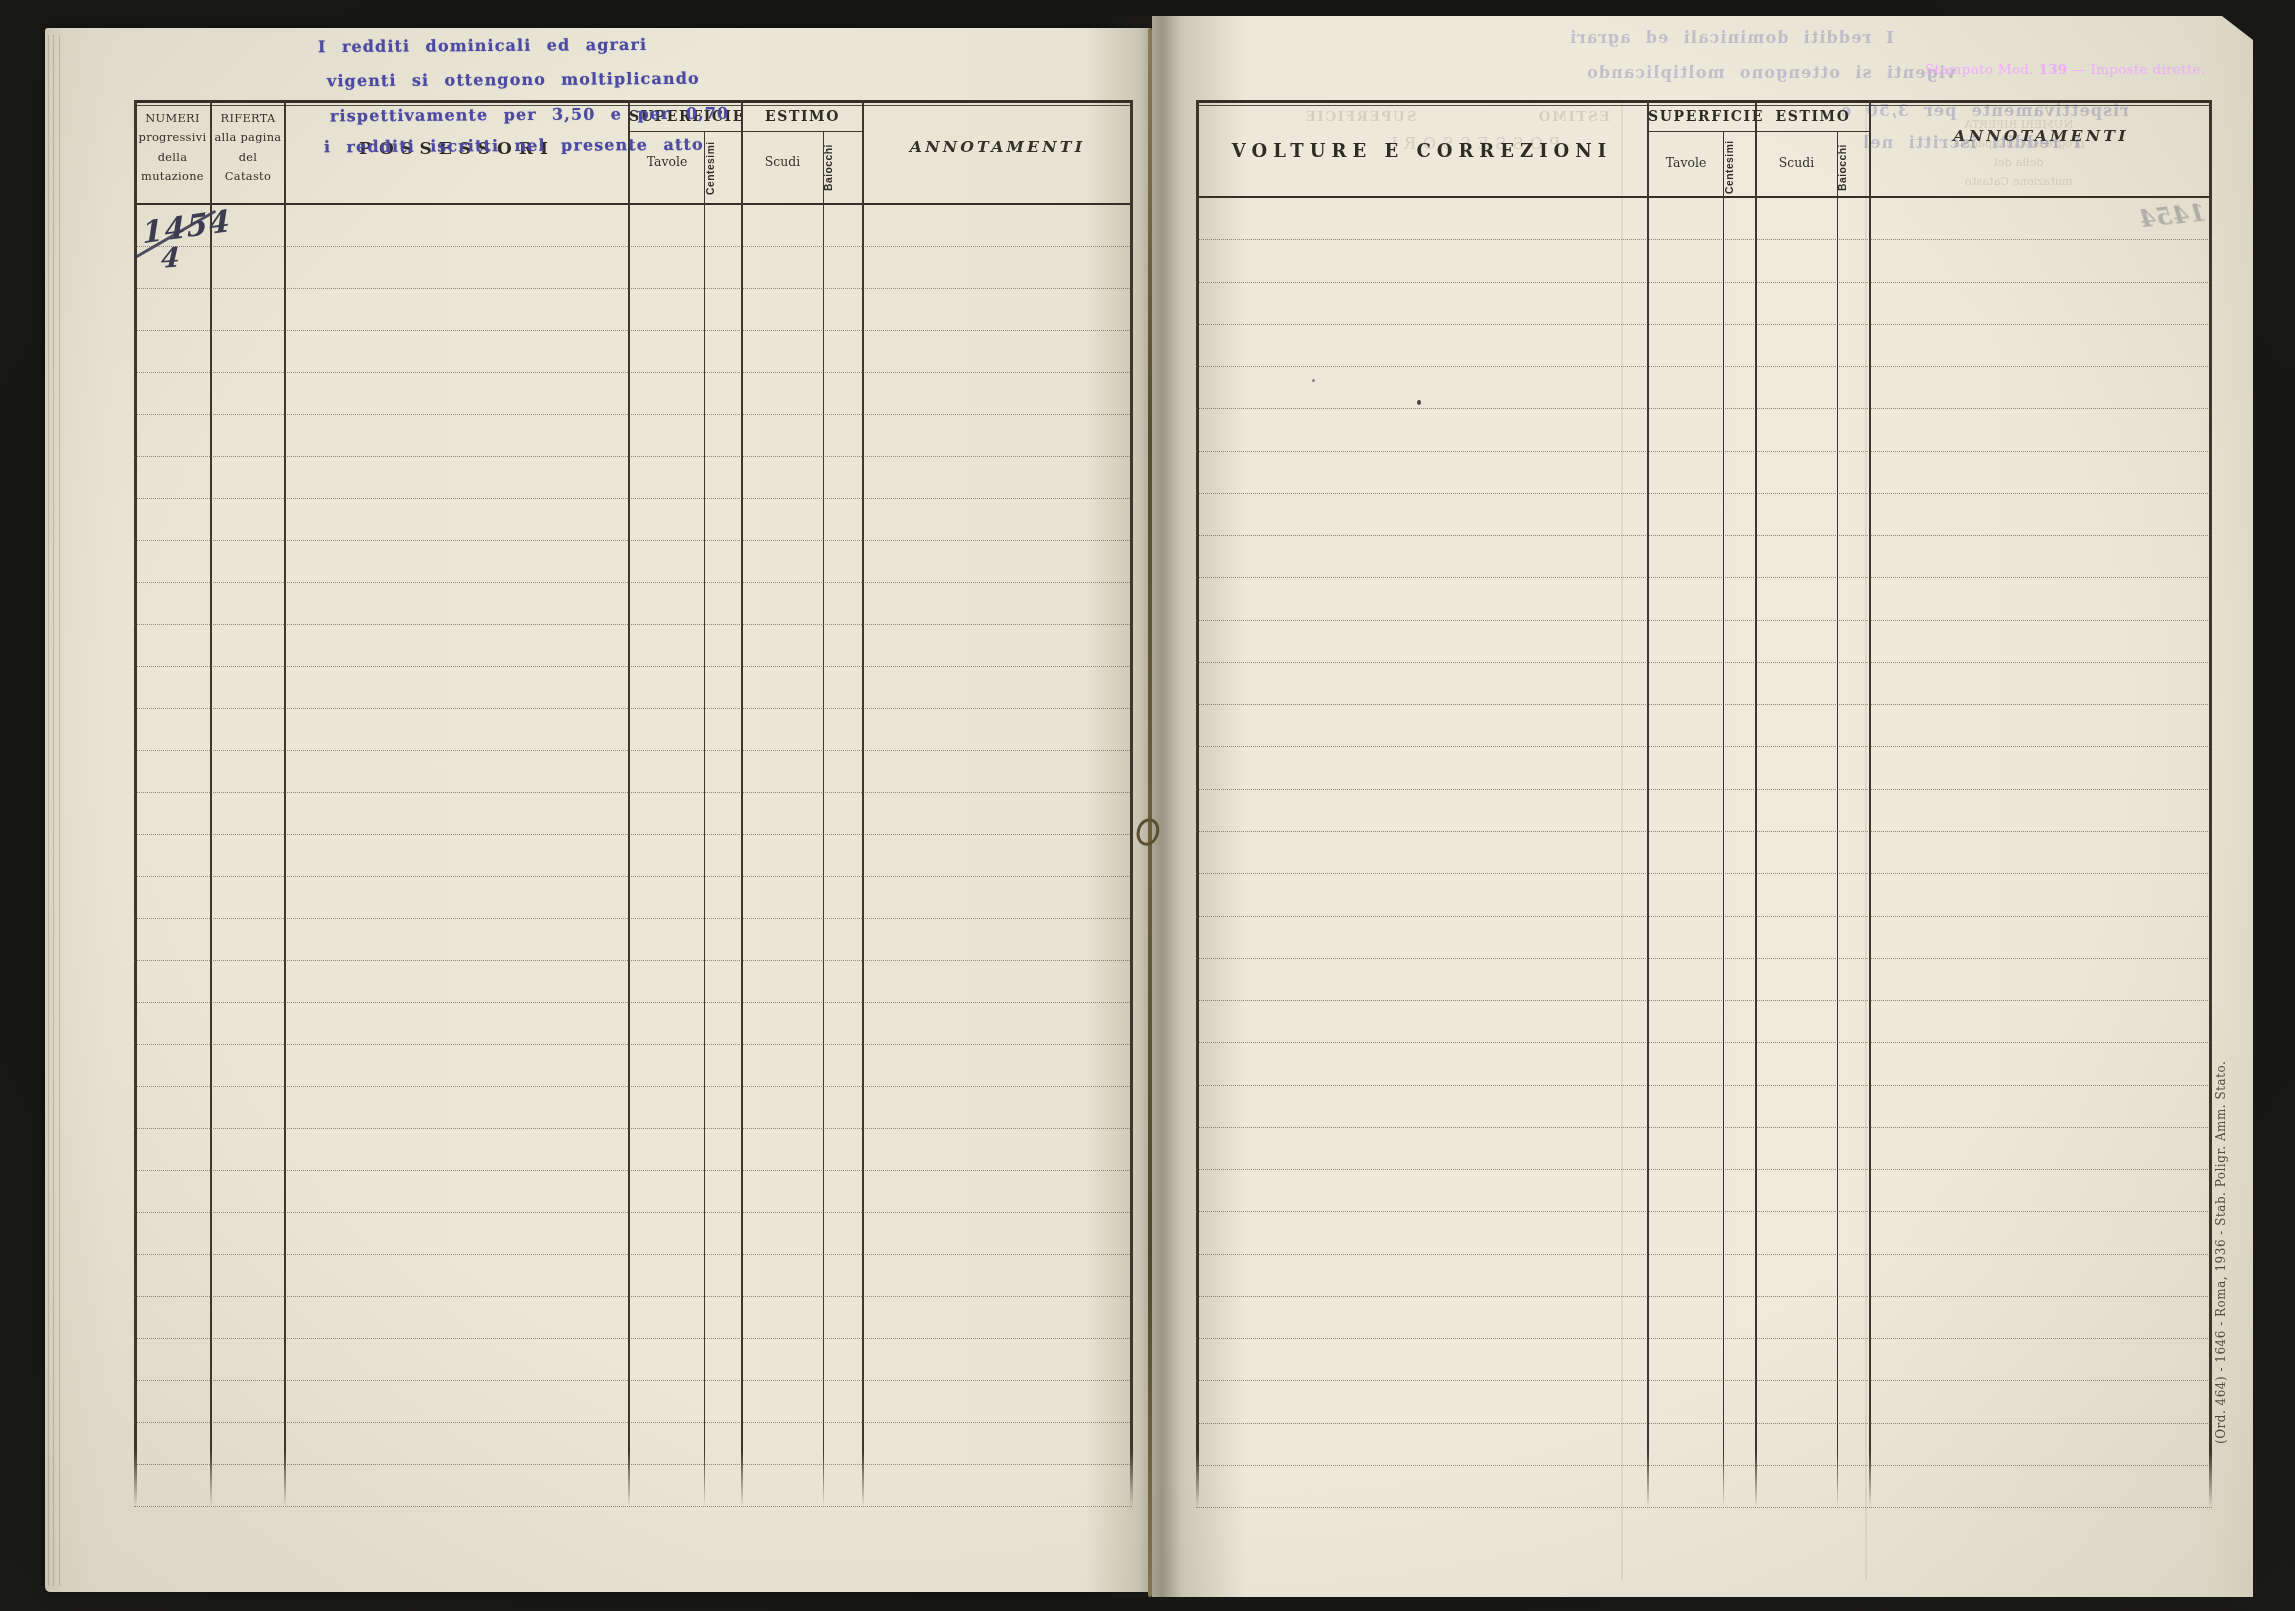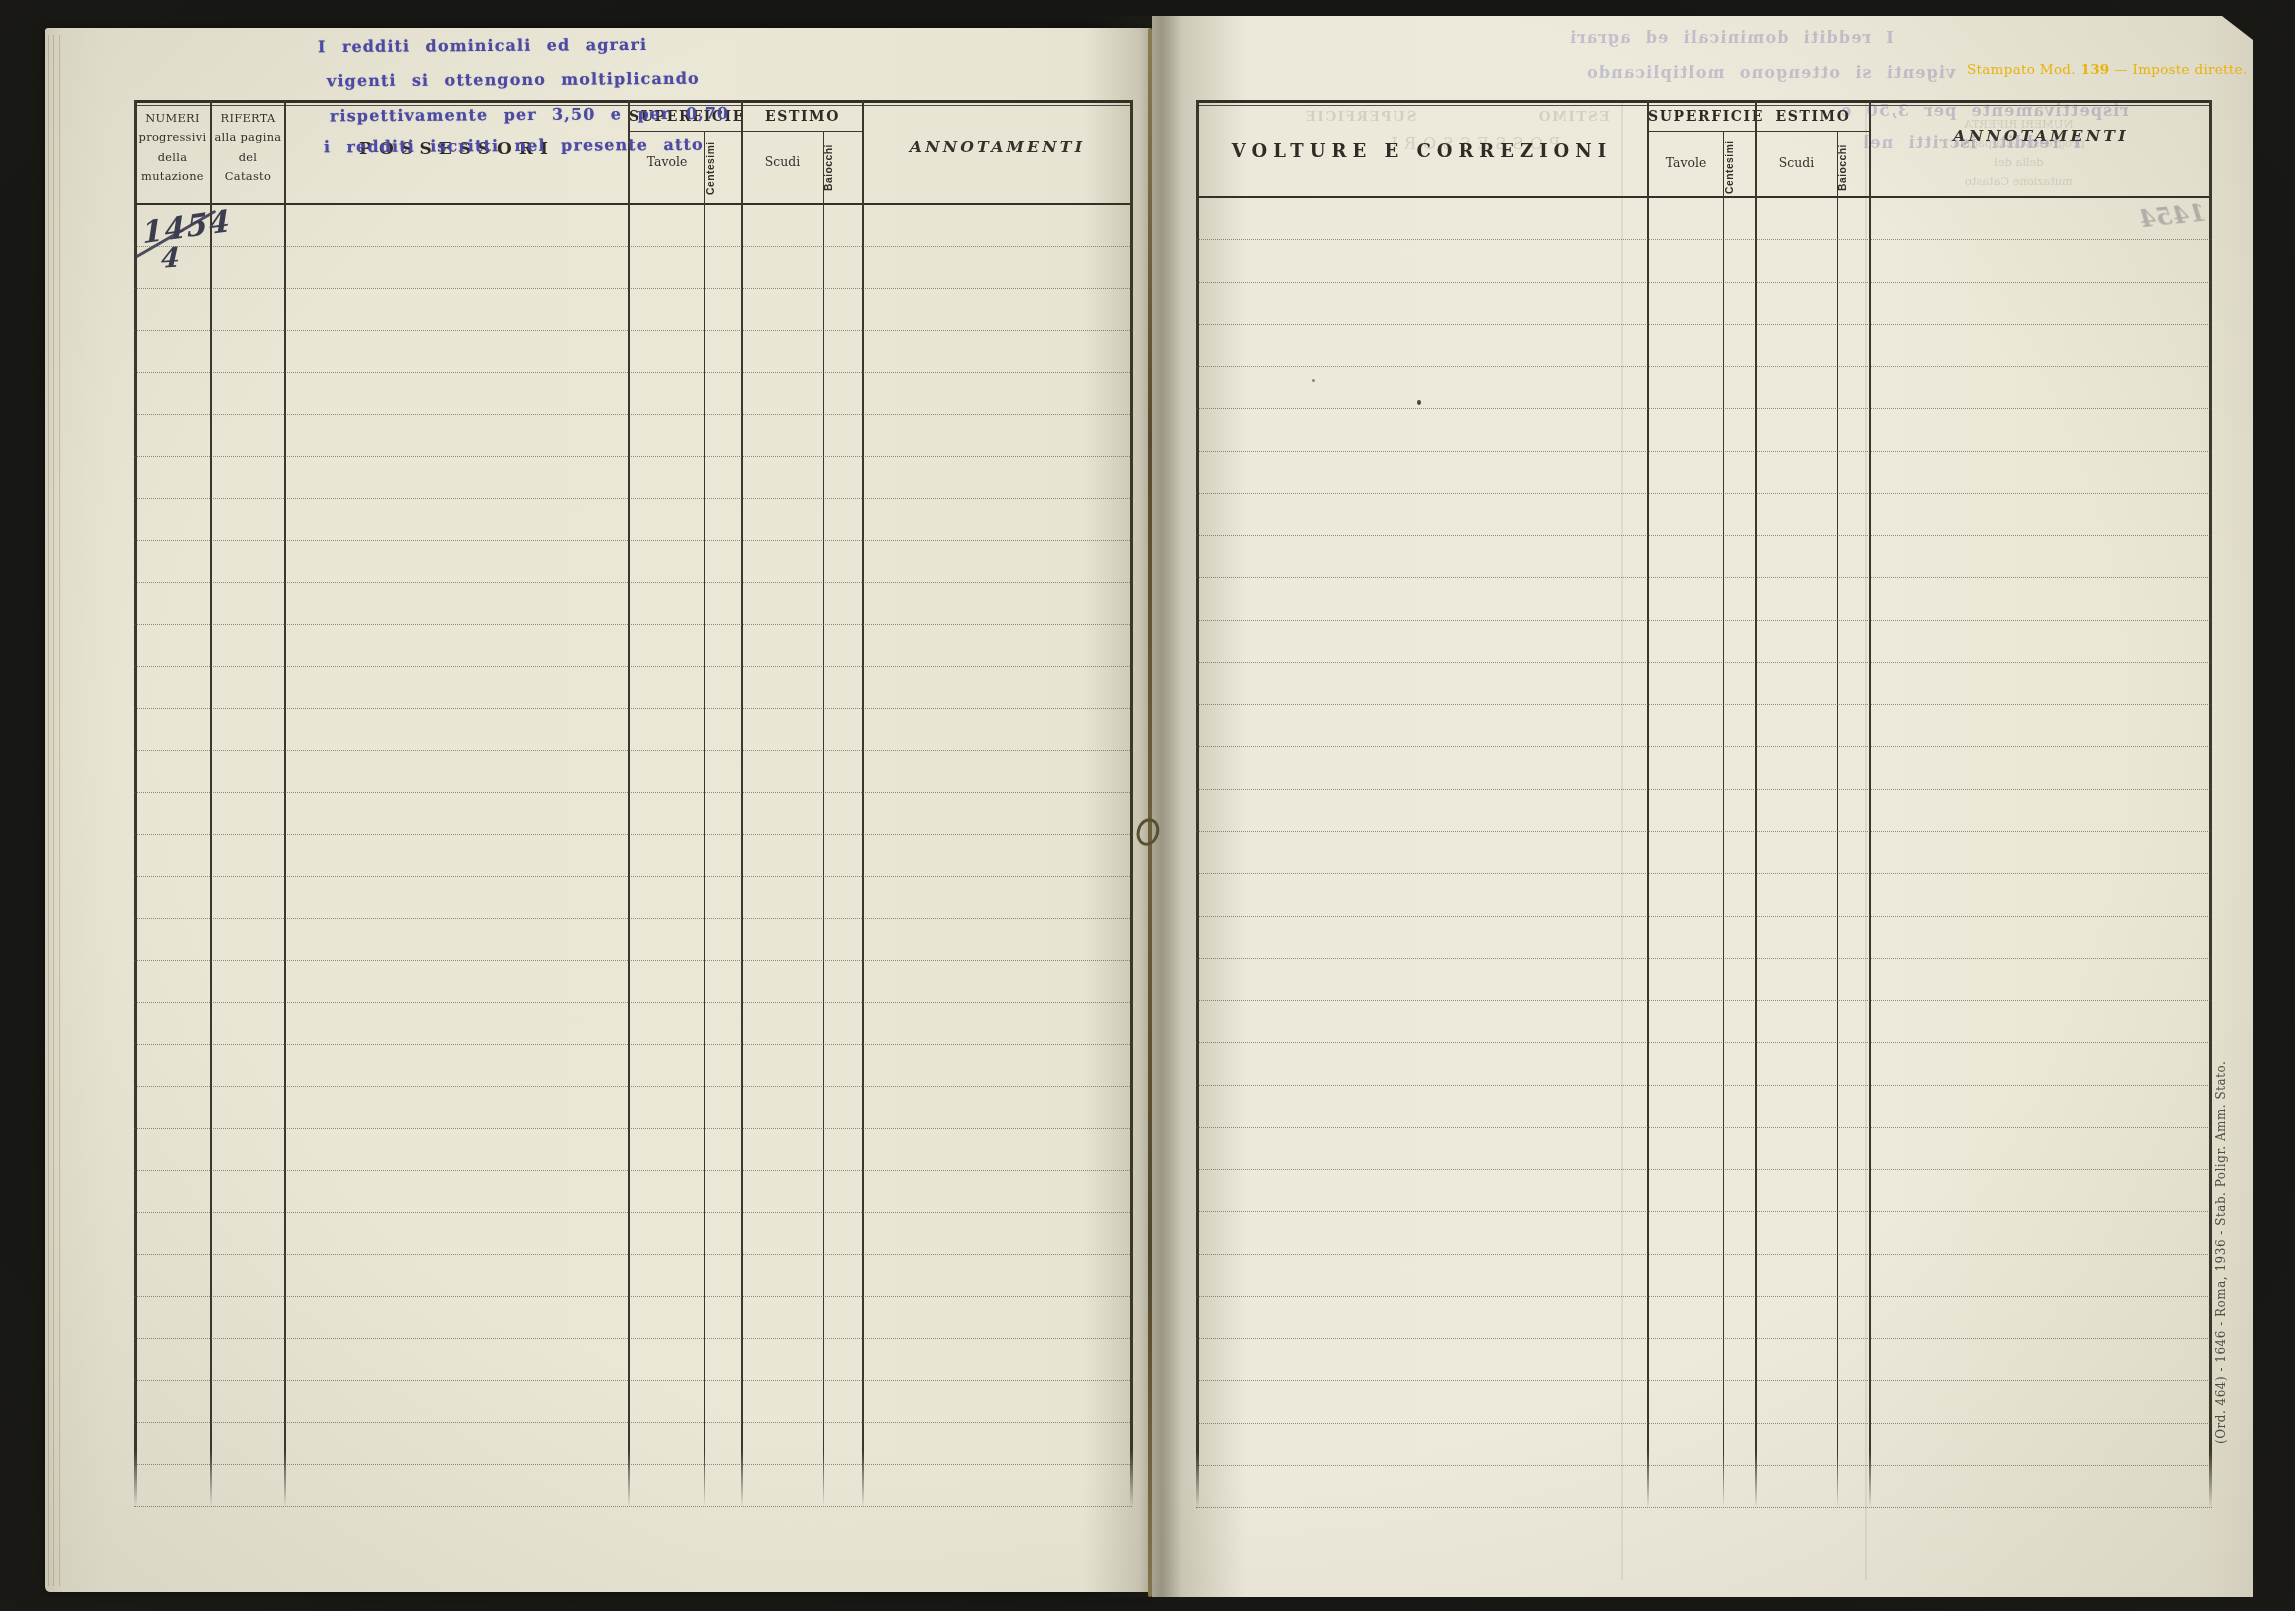--- a/index.html
+++ b/index.html
@@ -57,21 +57,21 @@
   .volture{font-size:18px;letter-spacing:6px;}
   .grp-label{position:absolute;text-align:center;font-weight:700;font-size:14px;letter-spacing:1.6px;color:#2f2c25;white-space:nowrap;}
   .sub-label{position:absolute;text-align:center;font-size:12.4px;color:#33302a;}
   .vlabel{position:absolute;writing-mode:vertical-rl;transform:rotate(180deg);
     font-family:"Liberation Sans",sans-serif;font-weight:700;font-size:10.3px;color:#33302a;
     letter-spacing:0.5px;text-align:center;}
   .annot{position:absolute;text-align:center;font-style:italic;font-weight:600;
     font-size:15.7px;letter-spacing:3.2px;color:#34302a;white-space:nowrap;}
   
   .print-ref{position:absolute;left:1925px;top:61px;width:238px;z-index:5;
-    font-size:13.5px;color:#eab308;text-align:right;white-space:nowrap;letter-spacing:0.3px;margin-left:42px;}
+    font-size:13.5px;color:#f0abfc;text-align:right;white-space:nowrap;letter-spacing:0.3px;}
   .print-ref b{font-weight:700;}
   
   .stamp{position:absolute;z-index:6;color:#4c4aa2;font-weight:600;font-size:16px;
     letter-spacing:1.1px;word-spacing:8.7px;white-space:nowrap;
     text-shadow:0 0 1.1px rgba(76,74,162,.55);transform:rotate(-.4deg);}
   
   .hand{position:absolute;z-index:6;font-style:italic;font-weight:700;color:#3d3d52;
     font-family:"DejaVu Serif",serif;}
   .hand-main{left:142px;top:209px;font-size:30px;transform:rotate(-8deg) skewX(-6deg);letter-spacing:1.6px;}
   .hand-sub{left:161px;top:242px;font-size:27px;transform:rotate(-4deg) skewX(-6deg);}

